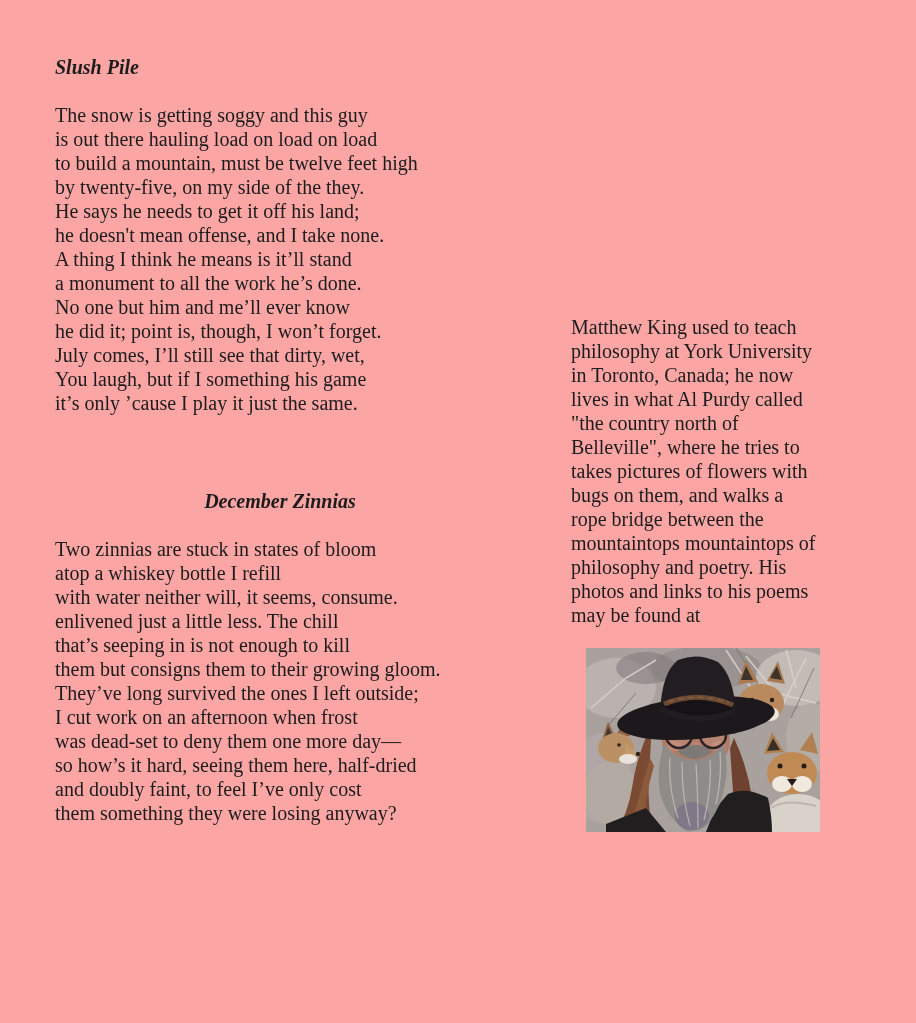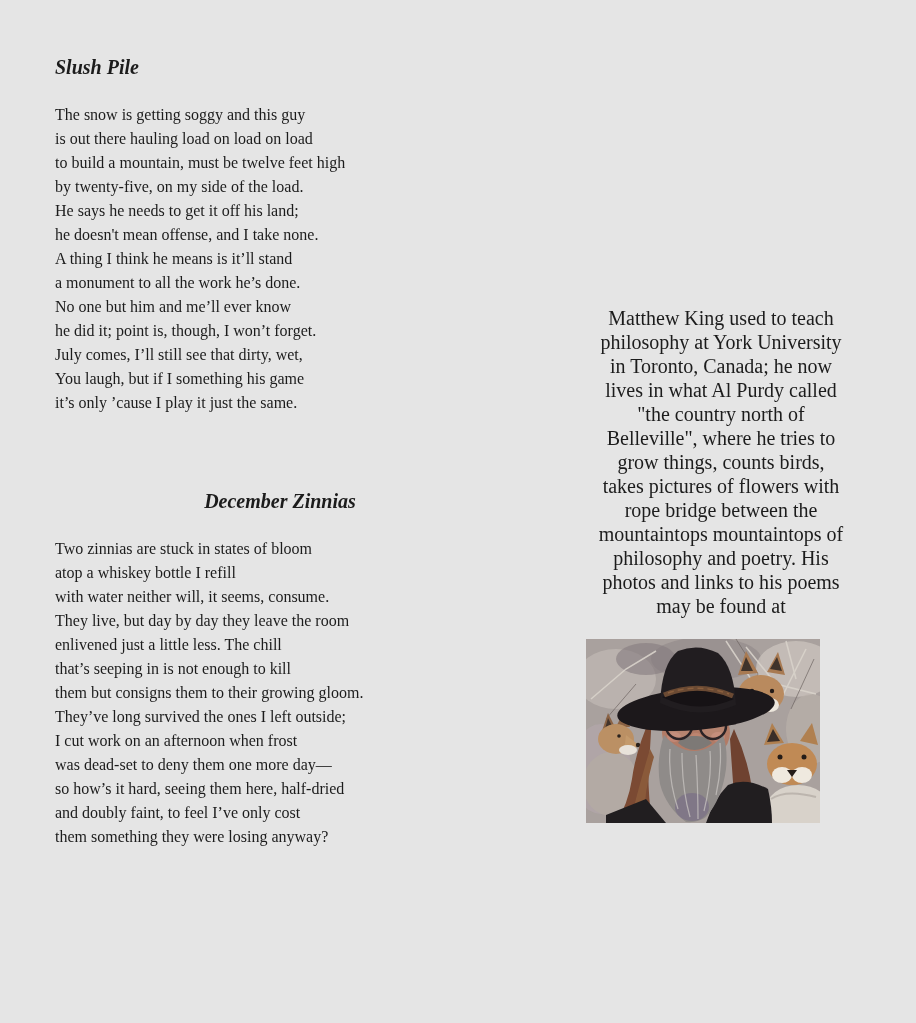--- a/index.html
+++ b/index.html
@@ -1,79 +1,78 @@
 <!DOCTYPE html>
 <html><head>
 <meta charset="utf-8">
 <style>
   html,body{margin:0;padding:0;background:#ffffff;}
-  .page{position:relative;width:916px;height:1023px;background:#e5e5e5;
+  .page{position:relative;width:916px;height:1023px;background:#fca5a5;
         color:#1c1c1c;font-family:"Liberation Serif", serif;overflow:hidden;}
   .left-col{position:absolute;left:55px;top:55px;width:450px;}
-  .right-col{position:absolute;left:571px;top:306px;width:300px;text-align:center;}
+  .right-col{position:absolute;left:571px;top:315px;width:300px;}
   .poem-title{font-size:20px;line-height:24px;font-weight:700;font-style:italic;margin:0;}
-  .poem{font-size:16px;line-height:24px;margin:0;}
+  .poem{font-size:20px;line-height:24px;margin:0;}
   .poem .line, .bio .line{white-space:nowrap;}
   .mt-blank{margin-top:24px;}
   .mt-section{margin-top:74px;text-align:center;}
   .bio{font-size:20px;line-height:24px;margin:0;}
   .photo-wrap{margin-top:21px;margin-left:15px;width:234px;height:184px;line-height:0;}
   .photo-wrap svg{display:block;}
 </style>
 </head>
 <body>
 
 <div class="page">
 
   <div class="left-col">
     <h2 class="poem-title">Slush Pile</h2>
     <div class="poem mt-blank">
         <div class="line">The snow is getting soggy and this guy</div>
         <div class="line">is out there hauling load on load on load</div>
         <div class="line">to build a mountain, must be twelve feet high</div>
-        <div class="line">by twenty-five, on my side of the load.</div>
+        <div class="line">by twenty-five, on my side of the they.</div>
         <div class="line">He says he needs to get it off his land;</div>
         <div class="line">he doesn't mean offense, and I take none.</div>
         <div class="line">A thing I think he means is it’ll stand</div>
         <div class="line">a monument to all the work he’s done.</div>
         <div class="line">No one but him and me’ll ever know</div>
         <div class="line">he did it; point is, though, I won’t forget.</div>
         <div class="line">July comes, I’ll still see that dirty, wet,</div>
         <div class="line">You laugh, but if I something his game</div>
         <div class="line">it’s only ’cause I play it just the same.</div>
       </div>
 
     <h2 class="poem-title mt-section">December Zinnias</h2>
     <div class="poem mt-blank">
         <div class="line">Two zinnias are stuck in states of bloom</div>
         <div class="line">atop a whiskey bottle I refill</div>
         <div class="line">with water neither will, it seems, consume.</div>
-        <div class="line">They live, but day by day they leave the room</div>
         <div class="line">enlivened just a little less. The chill</div>
         <div class="line">that’s seeping in is not enough to kill</div>
         <div class="line">them but consigns them to their growing gloom.</div>
         <div class="line">They’ve long survived the ones I left outside;</div>
         <div class="line">I cut work on an afternoon when frost</div>
         <div class="line">was dead-set to deny them one more day—</div>
         <div class="line">so how’s it hard, seeing them here, half-dried</div>
         <div class="line">and doubly faint, to feel I’ve only cost</div>
         <div class="line">them something they were losing anyway?</div>
       </div>
   </div>
 
   <div class="right-col">
     <div class="bio">
         <div class="line">Matthew King used to teach</div>
         <div class="line">philosophy at York University</div>
         <div class="line">in Toronto, Canada; he now</div>
         <div class="line">lives in what Al Purdy called</div>
         <div class="line">"the country north of</div>
         <div class="line">Belleville", where he tries to</div>
-        <div class="line">grow things, counts birds,</div>
         <div class="line">takes pictures of flowers with</div>
+        <div class="line">bugs on them, and walks a</div>
         <div class="line">rope bridge between the</div>
         <div class="line">mountaintops mountaintops of</div>
         <div class="line">philosophy and poetry. His</div>
         <div class="line">photos and links to his poems</div>
         <div class="line">may be found at</div>
       </div>
 
     <div class="photo-wrap">
       <svg width="234" height="184" viewBox="0 0 234 184" xmlns="http://www.w3.org/2000/svg">
 

